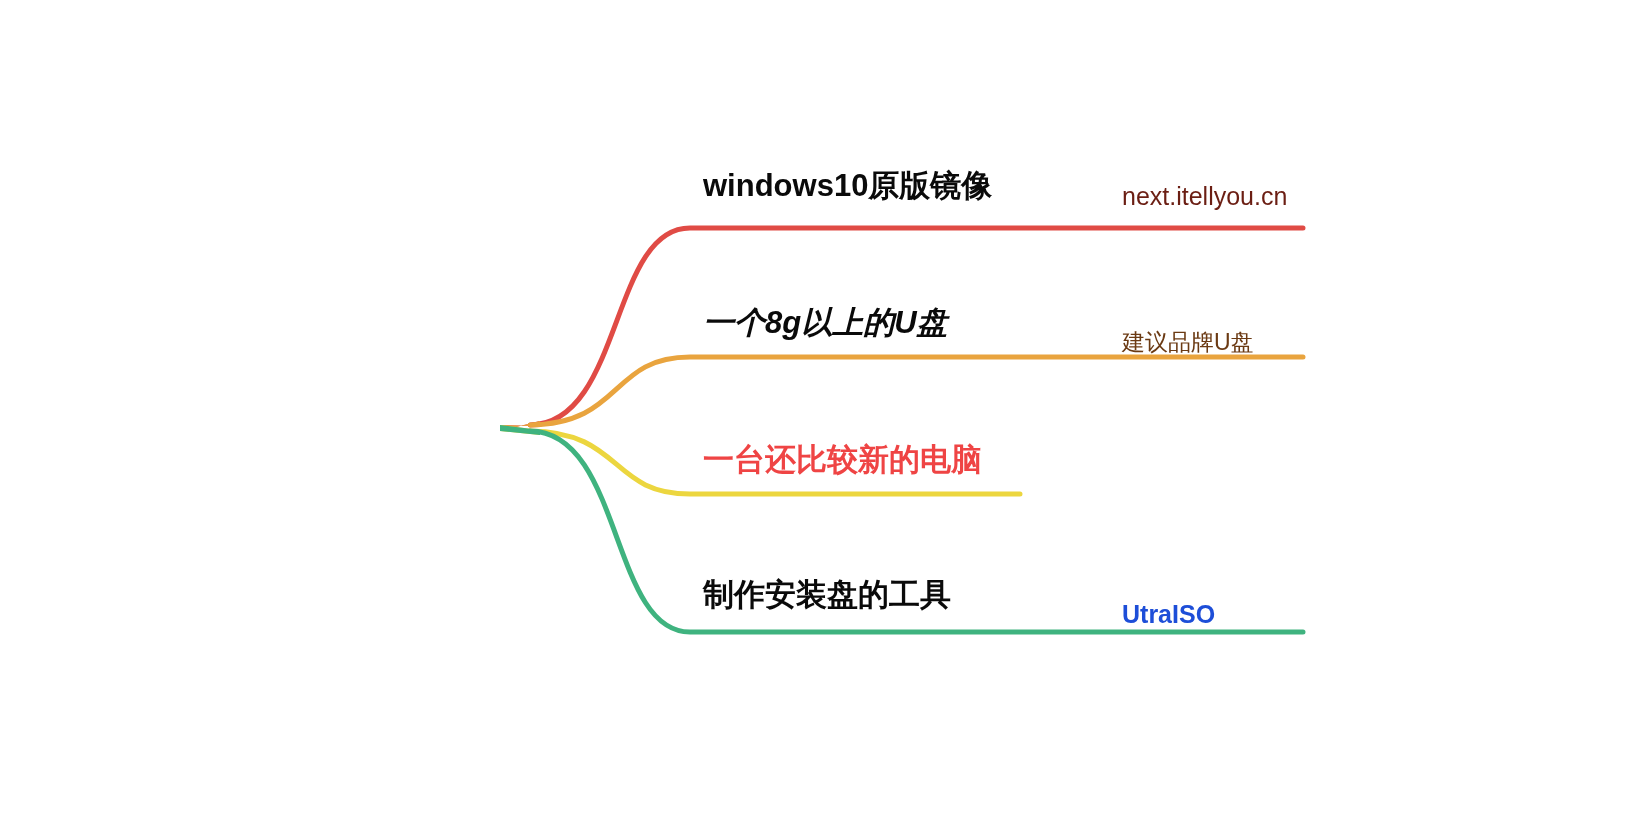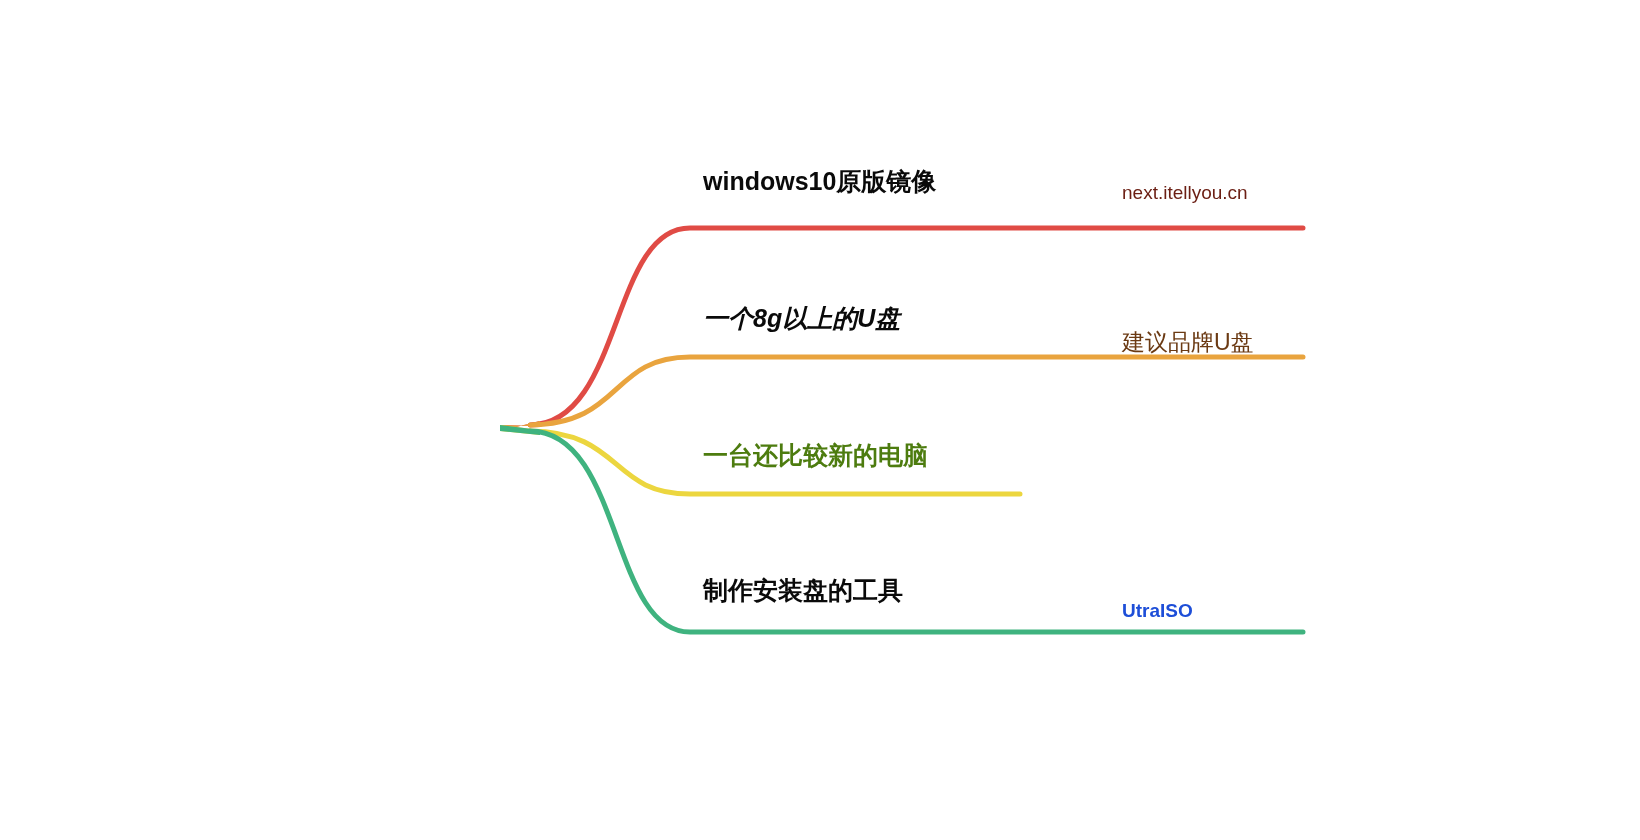--- a/index.html
+++ b/index.html
@@ -36,29 +36,29 @@
     top: 395px;
     font-size: 52px;
     font-weight: bold;
     color: #0d1033;
     letter-spacing: -0.5px;
     white-space: nowrap;
     line-height: 66px;
   }
   .topic-label {
     position: absolute;
-    font-size: 25px;
+    font-size: 31px;
     font-weight: bold;
     color: #0a0a0a;
     white-space: nowrap;
     letter-spacing: 0px;
   }
   .sub-label {
     position: absolute;
-    font-size: 19px;
+    font-size: 25px;
     font-weight: normal;
     white-space: nowrap;
     letter-spacing: 0px;
   }
   .sub-label.sub-cn {
     font-size: 23px;
     margin-top: 8px;
   }
 </style>
 </head>
@@ -78,18 +78,18 @@
         <path d="M 530 431 C 622.8 432, 610 632, 690 632 L 1303 632" fill="none" stroke="#3fb37f" stroke-width="5" stroke-linecap="round"></path>
       </g>
   </svg>
 
 
   <div id="labels-layer">
       <div class="topic-label" style="left: 703px; top: 165px; color: rgb(10, 10, 10);">windows10原版镜像</div>
       <div class="sub-label" style="left: 1122px; top: 182px; color: rgb(107, 30, 19);">next.itellyou.cn</div>
       <div class="topic-label" style="left: 703px; top: 302px; color: rgb(10, 10, 10); font-style: italic;">一个8g以上的U盘</div>
       <div class="sub-label sub-cn" style="left: 1122px; top: 319px; color: rgb(107, 58, 19);">建议品牌U盘</div>
-      <div class="topic-label" style="left: 703px; top: 439px; color: #4d7c0f;">一台还比较新的电脑</div>
+      <div class="topic-label" style="left: 703px; top: 439px; color: #ef4444;">一台还比较新的电脑</div>
       <div class="topic-label" style="left: 703px; top: 574px; color: rgb(10, 10, 10);">制作安装盘的工具</div>
       <div class="sub-label" style="left: 1122px; top: 600px; color: #1d4ed8; font-weight: bold;">UtraISO</div>
     </div>
 
 </div>
 
 </body></html>

